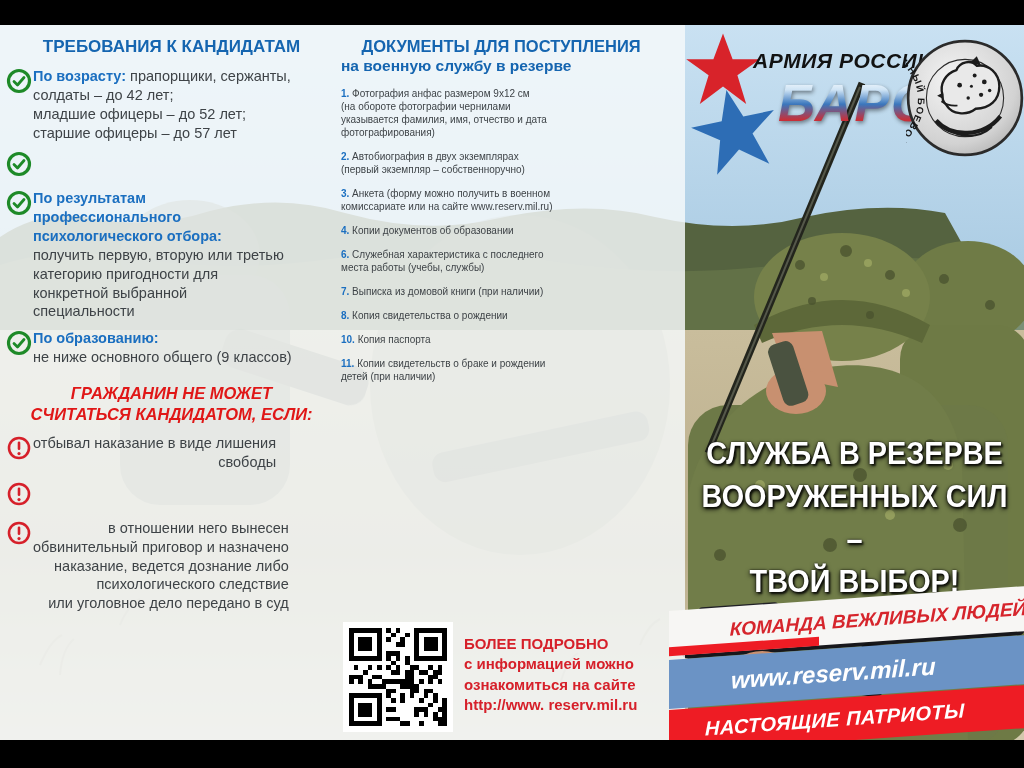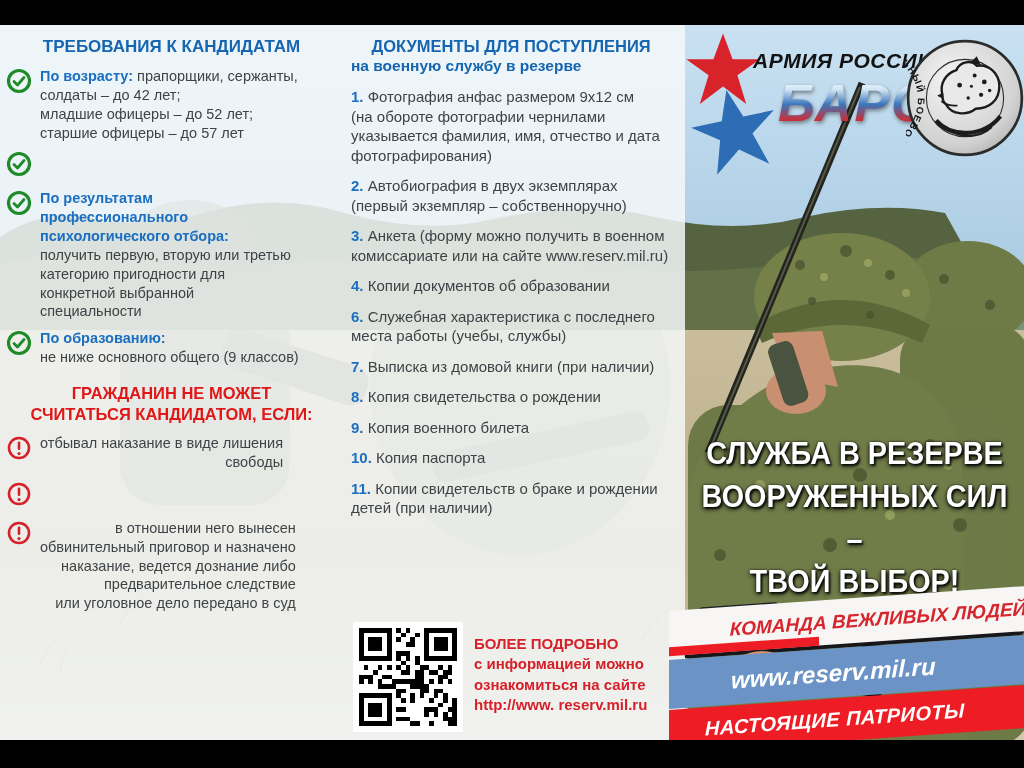--- a/index.html
+++ b/index.html
@@ -8,34 +8,34 @@
   .letterbox{position:absolute;left:0;width:1024px;background:#000;}
   .letterbox.top{top:0;height:25px;}
   .letterbox.bottom{top:740px;height:28px;}
   .content{position:absolute;top:25px;left:0;width:1024px;height:715px;background:#cfe0ea;overflow:hidden;}
   .scene{position:absolute;top:0;left:0;width:1024px;height:715px;}
   .wash{position:absolute;top:0;left:0;width:685px;height:715px;background:rgba(246,249,250,0.84);}
 
   
   .panel-left{position:absolute;top:0;left:0;width:347px;height:715px;box-sizing:border-box;padding:12px 10px 0 6px;}
   .lp-title{color:#1565b0;font-size:17px;font-weight:bold;text-align:center;margin:0 0 10px 0;}
-  .req,.ban{display:flex;gap:8px;margin-bottom:8px;}
+  .req,.ban{display:flex;gap:1px;margin-bottom:8px;}
   .ic{flex:0 0 26px;margin-top:1px;}
   .req-text,.ban-text{font-size:14.5px;line-height:1.3;color:#3e4347;}
   .req-head{color:#1b6fc0;font-weight:bold;white-space:pre-line;}
   .req-body{white-space:pre-line;}
   .ban-text{white-space:pre-line;text-align:right;}
   .ban-title{color:#e01717;font-size:16.5px;font-weight:bold;text-align:center;line-height:1.25;
-             margin:16px 0 10px 0;white-space:pre-line;}
+             margin:16px 0 10px 0;white-space:pre-line;font-style:italic;}
 
   
-  .panel-mid{position:absolute;top:0;left:341px;width:338px;height:715px;box-sizing:border-box;padding:12px 8px 0 10px;}
+  .panel-mid{position:absolute;top:0;left:331px;width:338px;height:715px;box-sizing:border-box;padding:12px 8px 0 10px;}
   .mp-title1{color:#1565b0;font-size:16.5px;font-weight:bold;text-align:center;margin:0;}
   .mp-title2{color:#1565b0;font-size:15.5px;font-weight:bold;text-align:left;margin:1px 0 12px 0;}
-  .doc{font-size:15px;line-height:1.3;color:#3e4347;margin-bottom:11px;white-space:pre-line;}
+  .doc{font-size:10px;line-height:1.3;color:#3e4347;margin-bottom:11px;white-space:pre-line;}
   .doc-num{color:#1b6fc0;font-weight:bold;}
   .mp-bottom{position:absolute;left:12px;top:597px;display:flex;gap:11px;}
   .qr-box{width:110px;height:110px;background:#fff;padding:6px;box-sizing:border-box;}
   .qr{display:grid;grid-template-columns:repeat(21,1fr);grid-template-rows:repeat(21,1fr);
       width:98px;height:98px;background:#fff;}
   .qr .b{background:#000;}
   .more-info{color:#d6202a;font-weight:bold;font-size:15px;line-height:1.35;white-space:pre-line;margin-top:12px;}
 
   
   .panel-right{position:absolute;top:0;left:685px;width:339px;height:715px;}
@@ -243,21 +243,21 @@
         <span class="ic">
           <svg width="26" height="26" viewBox="0 0 26 26">
               <circle cx="13" cy="13" r="10" fill="none" stroke="#d6202a" stroke-width="2.6"></circle>
               <rect x="11.7" y="6.5" width="2.6" height="8.5" rx="1.3" fill="#d6202a"></rect>
               <circle cx="13" cy="18.6" r="1.6" fill="#d6202a"></circle>
             </svg>
         </span>
         <div class="ban-text">в отношении него вынесен
 обвинительный приговор и назначено
 наказание, ведется дознание либо
-предварительное следствие
+психологического следствие
 или уголовное дело передано в суд</div>
       </div>
     </div>
 
     <div class="panel-mid">
       <h1 class="mp-title1">ДОКУМЕНТЫ ДЛЯ ПОСТУПЛЕНИЯ</h1>
       <h2 class="mp-title2">на военную службу в резерве</h2>
 
       <div class="docs">
         <div class="doc"><span class="doc-num">1.</span><span> Фотография анфас размером 9х12 см
@@ -266,21 +266,20 @@
 фотографирования)</span></div>
         <div class="doc"><span class="doc-num">2.</span><span> Автобиография в двух экземплярах
 (первый экземпляр – собственноручно)</span></div>
         <div class="doc"><span class="doc-num">3.</span><span> Анкета (форму можно получить в военном
 комиссариате или на сайте www.reserv.mil.ru)</span></div>
         <div class="doc"><span class="doc-num">4.</span><span> Копии документов об образовании</span></div>
         <div class="doc"><span class="doc-num">6.</span><span> Служебная характеристика с последнего
 места работы (учебы, службы)</span></div>
         <div class="doc"><span class="doc-num">7.</span><span> Выписка из домовой книги (при наличии)</span></div>
         <div class="doc"><span class="doc-num">8.</span><span> Копия свидетельства о рождении</span></div>
-        <div class="doc"><span class="doc-num">9.</span><span> Копия военного билета</span></div>
         <div class="doc"><span class="doc-num">10.</span><span> Копия паспорта</span></div>
         <div class="doc"><span class="doc-num">11.</span><span> Копии свидетельств о браке и рождении
 детей (при наличии)</span></div>
       </div>
 
       <div class="mp-bottom">
         <div class="qr-box">
           <div class="qr" id="qr">
               <div class="b"></div>
               <div class="b"></div>

